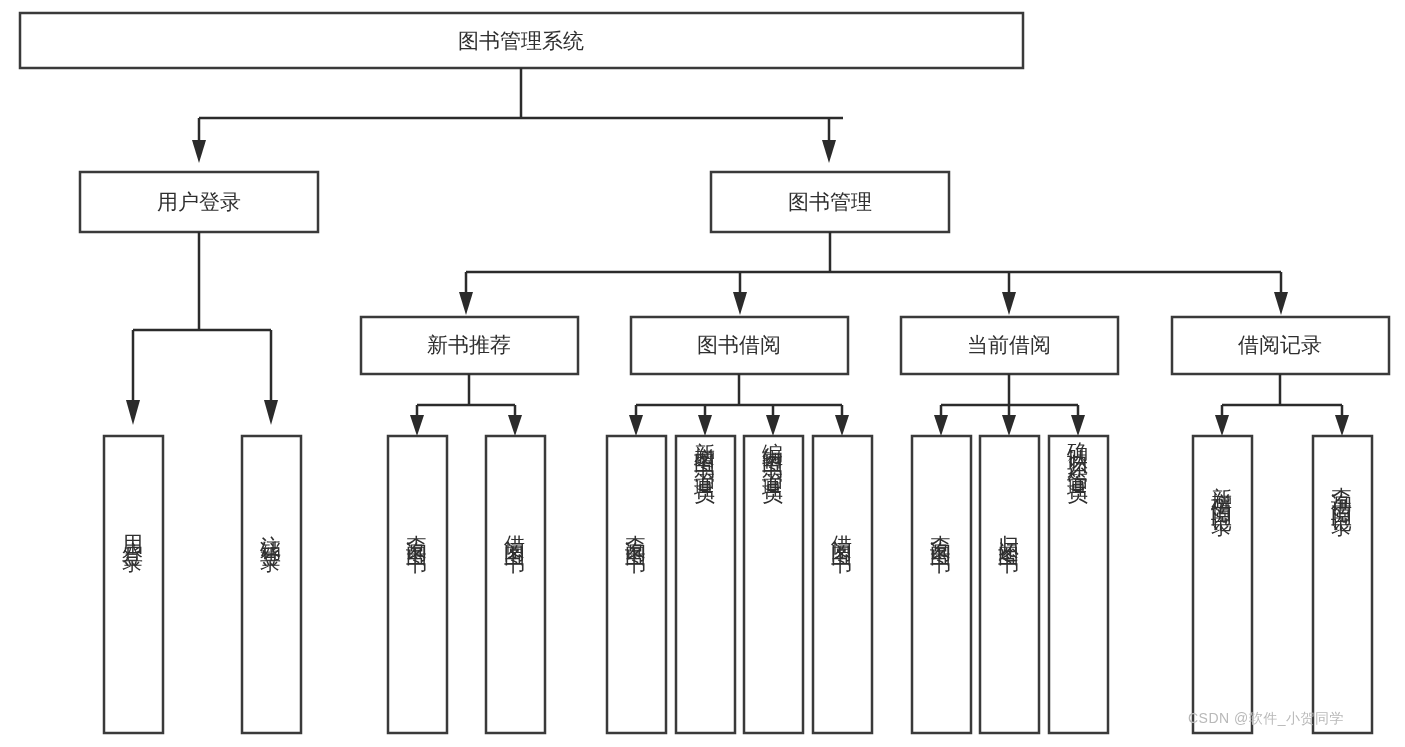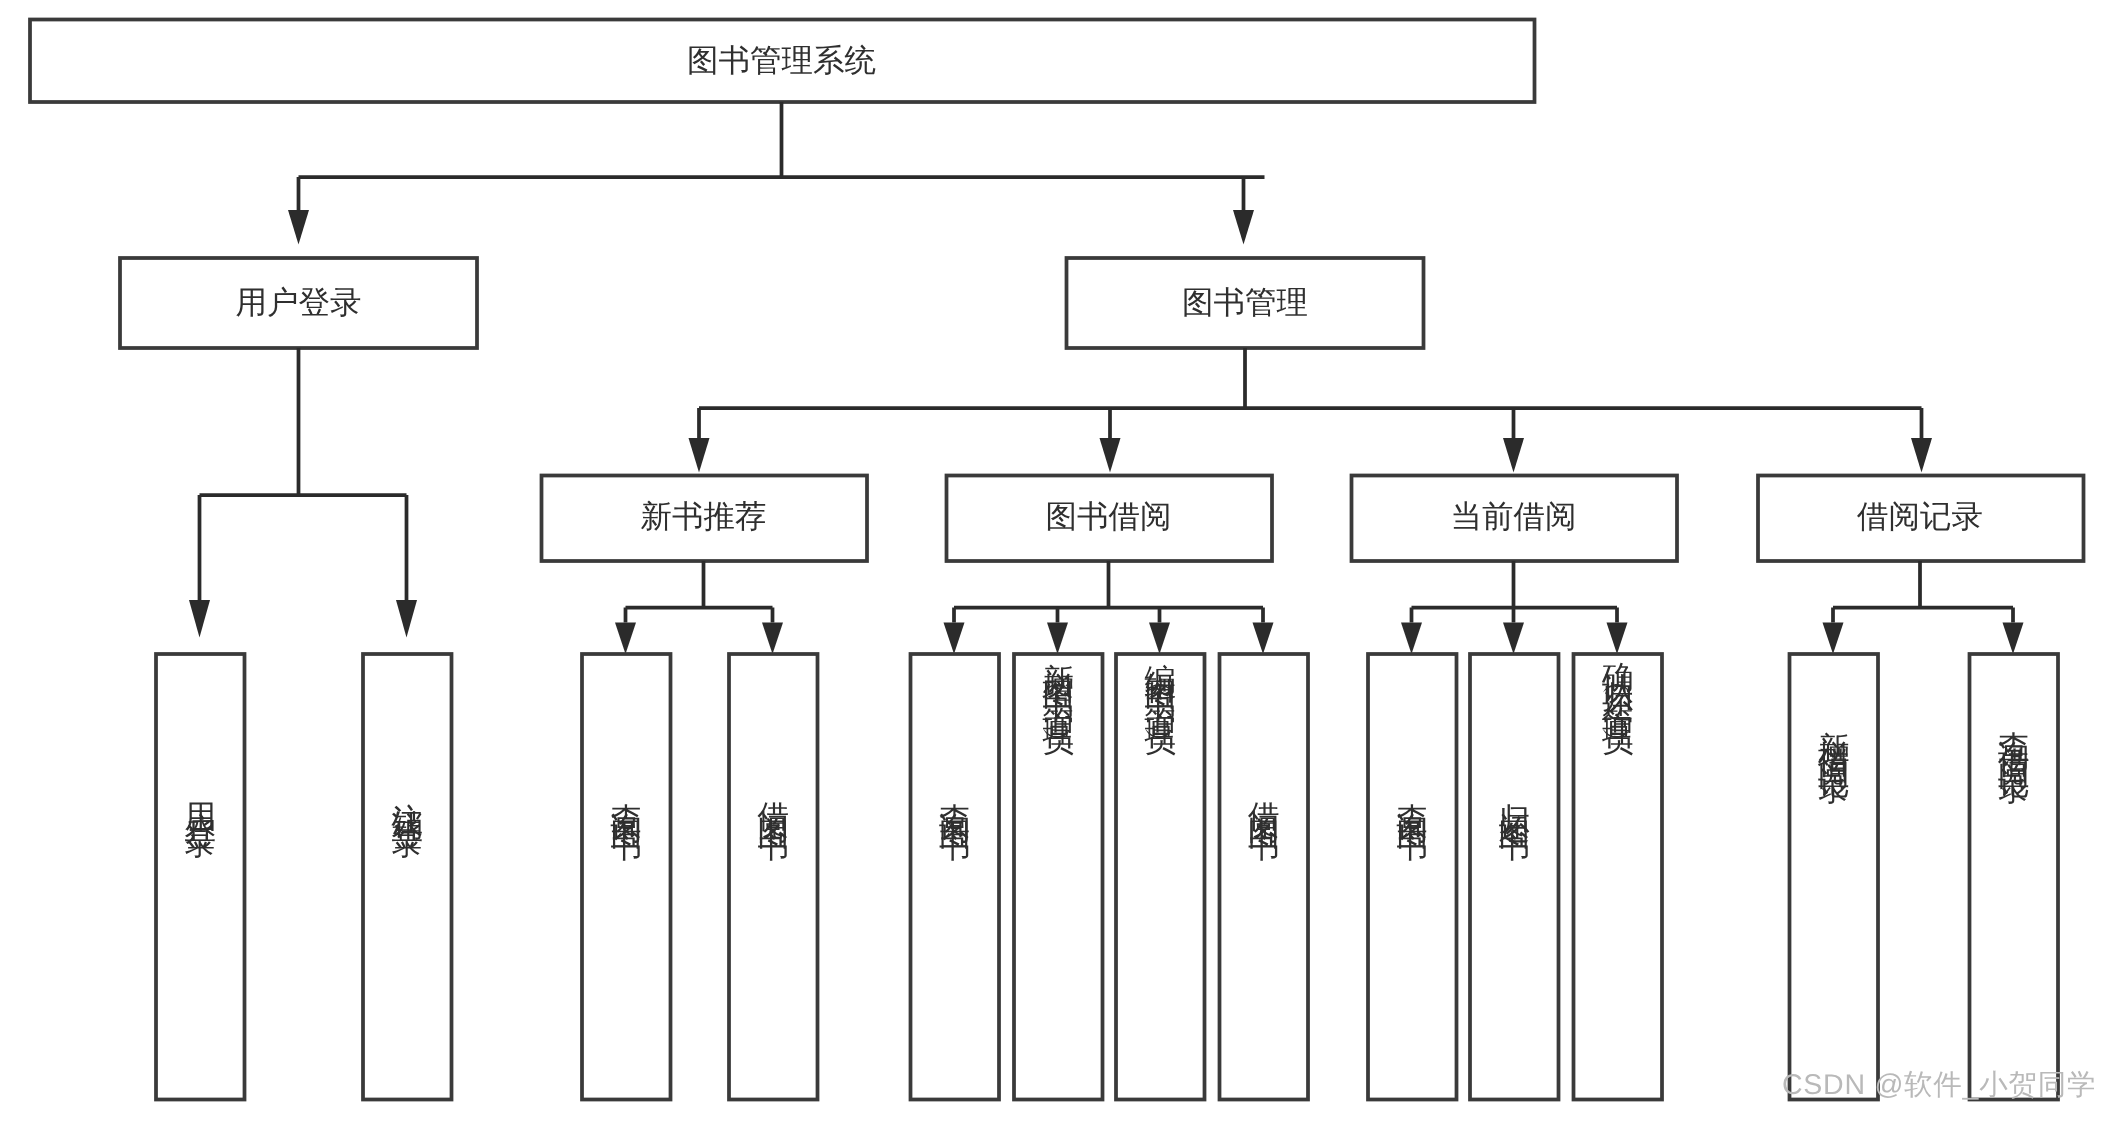--- a/index.html
+++ b/index.html
@@ -49,21 +49,21 @@
   }
   .node-label-v {
     font-family: "Liberation Sans", "DejaVu Sans", sans-serif;
     font-size: 21px;
     fill: #2f2f2f;
     text-anchor: middle;
   }
   .watermark-text {
     position: absolute;
     font-family: "Liberation Sans", "DejaVu Sans", sans-serif;
-    font-size: 19px;
+    font-size: 14px;
     color: #b9b9b9;
     white-space: nowrap;
     left: 1188px;
     top: 710px;
     letter-spacing: 0.5px;
   }
 </style>
 </head>
 <body>
 

